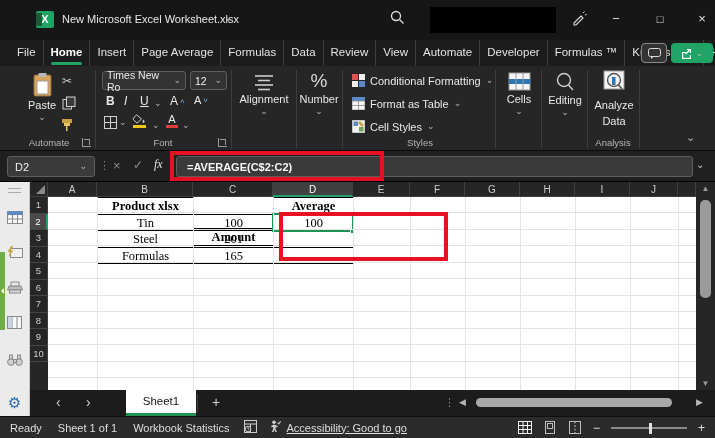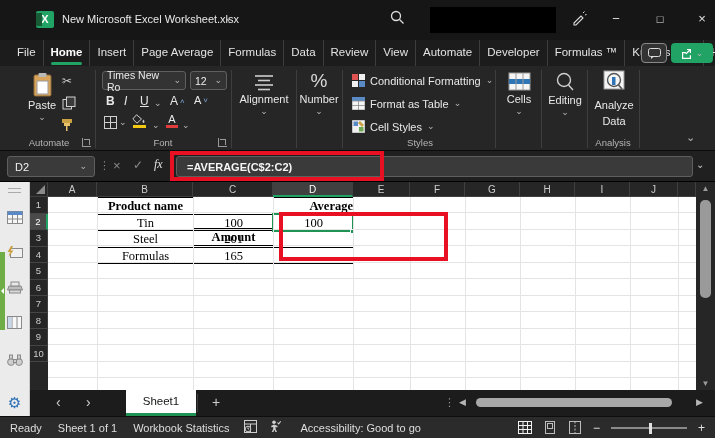--- a/index.html
+++ b/index.html
@@ -426,23 +426,23 @@
       <div class="rowhead" style="top: 66px; height: 16.5px; line-height: 16.5px;">5</div>
       <div class="rowhead" style="top: 82.5px; height: 16.5px; line-height: 16.5px;">6</div>
       <div class="rowhead" style="top: 99px; height: 16.5px; line-height: 16.5px;">7</div>
       <div class="rowhead" style="top: 115.5px; height: 16.5px; line-height: 16.5px;">8</div>
       <div class="rowhead" style="top: 132px; height: 16.5px; line-height: 16.5px;">9</div>
       <div class="rowhead" style="top: 148.5px; height: 16.5px; line-height: 16.5px;">10</div>
       <div class="rowhead" style="top: 165px; height: 16.5px; line-height: 16.5px; margin-left: 40px;">11</div>
     </div>
 
   <div id="gridbody">
-    <div class="tcell bold" style="left: 49px; top: 0px; width: 97px; height: 17.5px; line-height: 16.5px;">Product name</div>
+    <div class="tcell bold" style="left: 49px; top: 0px; width: 97px; height: 17.5px; line-height: 16.5px;">Product xlsx</div>
       <div class="tcell bold" style="left: 145px; top: 0px; width: 81px; height: 17.5px; line-height: 16.5px; margin-top: 31px;">Amount</div>
-      <div class="tcell bold" style="left: 225px; top: 0px; width: 81px; height: 17.5px; line-height: 16.5px; text-align: right;">Average</div>
+      <div class="tcell bold" style="left: 225px; top: 0px; width: 81px; height: 17.5px; line-height: 16.5px;">Average</div>
       <div class="tcell" style="left: 49px; top: 16.5px; width: 97px; height: 17.5px; line-height: 16.5px;">Tin</div>
       <div class="tcell" style="left: 145px; top: 16.5px; width: 81px; height: 17.5px; line-height: 16.5px;">100</div>
       <div class="tcell" style="left: 225px; top: 16.5px; width: 81px; height: 17.5px; line-height: 16.5px;">100</div>
       <div class="tcell" style="left: 49px; top: 33px; width: 97px; height: 17.5px; line-height: 16.5px;">Steel</div>
       <div class="tcell" style="left: 145px; top: 33px; width: 81px; height: 34px; line-height: 16.5px;">201</div>
       <div class="tcell" style="left: 225px; top: 33px; width: 81px; height: 17.5px; line-height: 16.5px;"></div>
       <div class="tcell" style="left: 49px; top: 49.5px; width: 97px; height: 17.5px; line-height: 16.5px;">Formulas</div>
       <div class="tcell" style="left: 145px; top: 49.5px; width: 81px; height: 17.5px; line-height: 16.5px;">165</div>
       <div class="tcell" style="left: 225px; top: 49.5px; width: 81px; height: 17.5px; line-height: 16.5px;"></div>
       <div id="selbox"></div>
@@ -495,21 +495,21 @@
           <line x1="4" y1="9" x2="5.2" y2="9" stroke="#cfcfcf"></line>
         </svg>
     </span>
     <span class="st" style="margin-left:12px;">
       <svg width="12" height="13" viewBox="0 0 12 13">
           <circle cx="5" cy="2.2" r="1.8" fill="#cfcfcf"></circle>
           <path d="M5 4.5 L2 6 L2.8 7.4 L4.2 6.8 L4.2 9 L2.8 12 L4.4 12 L5.4 9.6 L6.4 12 L8 12 L6.6 9 L6.6 6.8 L8 7.4 L8.8 6 Z" fill="#cfcfcf"></path>
           <path d="M8.5 2.5 l1.2 1.4 2 -2.6" fill="none" stroke="#cfcfcf" stroke-width="1.1"></path>
         </svg>
     </span>
-    <span class="st" style="margin-left:20px;">Accessibility: Good to go</span>
+    <span class="st" style="margin-left:6px;text-decoration:underline;">Accessibility: Good to go</span>
     <div id="st-right">
       <span>
         <svg width="14" height="13" viewBox="0 0 14 13">
             <rect x="0.5" y="0.5" width="13" height="12" fill="none" stroke="#f0f0f0"></rect>
             <line x1="5" y1="0.5" x2="5" y2="12.5" stroke="#f0f0f0"></line>
             <line x1="9.5" y1="0.5" x2="9.5" y2="12.5" stroke="#f0f0f0"></line>
             <line x1="0.5" y1="4.5" x2="13.5" y2="4.5" stroke="#f0f0f0"></line>
             <line x1="0.5" y1="8.5" x2="13.5" y2="8.5" stroke="#f0f0f0"></line>
           </svg>
       </span>

